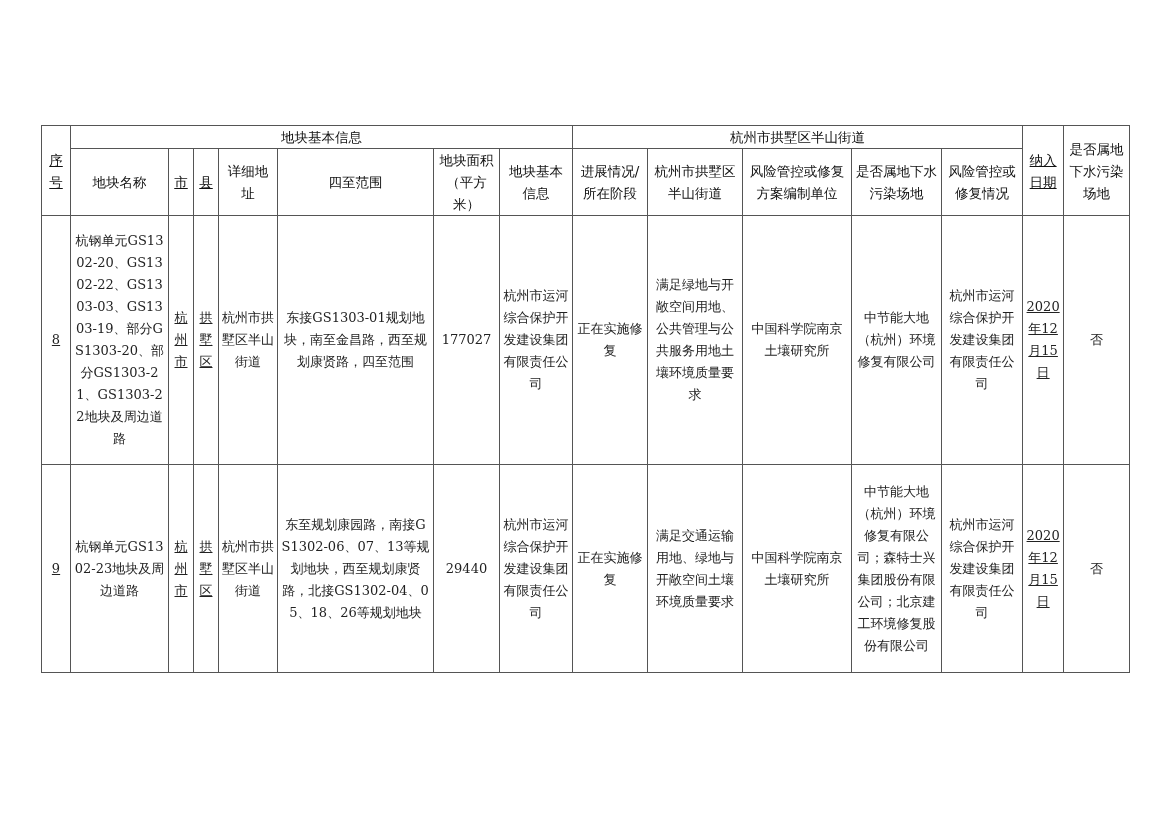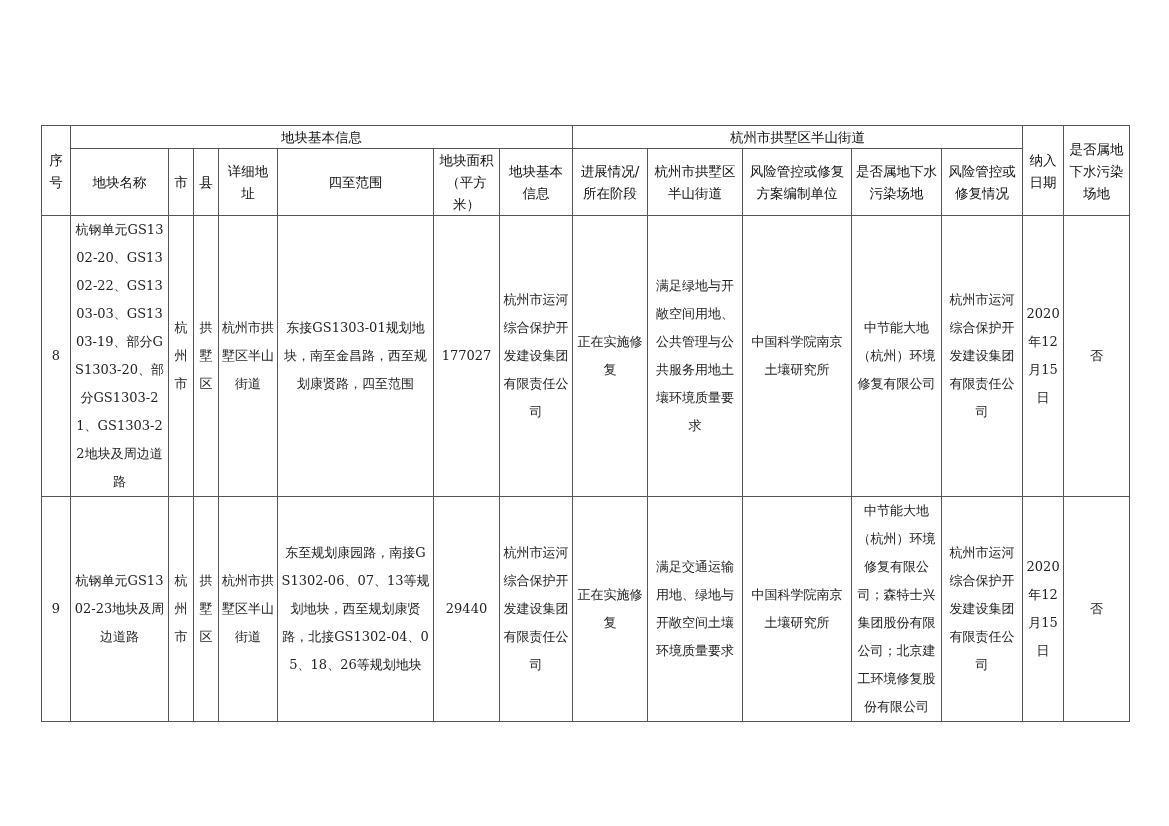--- a/index.html
+++ b/index.html
@@ -1,28 +1,28 @@
 <!DOCTYPE html>
 <html><head>
 <meta charset="utf-8">
 <style>
   html, body { margin:0; padding:0; background:#ffffff; }
   body { width:1169px; height:826px; position:relative; overflow:hidden;
          font-family: "DejaVu Serif", "Liberation Serif", serif; color:#222; }
   table.main { position:absolute; left:41px; top:125px; border-collapse:collapse;
                table-layout:fixed; width:1088px; }
   table.main td, table.main th { border:1px solid #555; padding:0 3px; text-align:center;
-               vertical-align:middle; font-size:13px; line-height:28px; font-weight:normal;
+               vertical-align:middle; font-size:13px; line-height:22px; font-weight:normal;
                word-break:break-all; }
   table.main th { font-family: "DejaVu Sans", "Liberation Sans", sans-serif; font-size:13.5px; line-height:22px; color:#111; }
   .h1 { height:22px; }
   .h2 { height:44px; }
   .r8 { height:249px; }
   .r9 { height:208px; }
-  .narrow { padding:0 2px !important; }
+  .narrow { padding:0 2px !important;text-decoration:underline; }
 </style>
 </head>
 <body>
 
 <table class="main">
   <colgroup>
     <col style="width:29px">
       <col style="width:98px">
       <col style="width:25px">
       <col style="width:25px">

